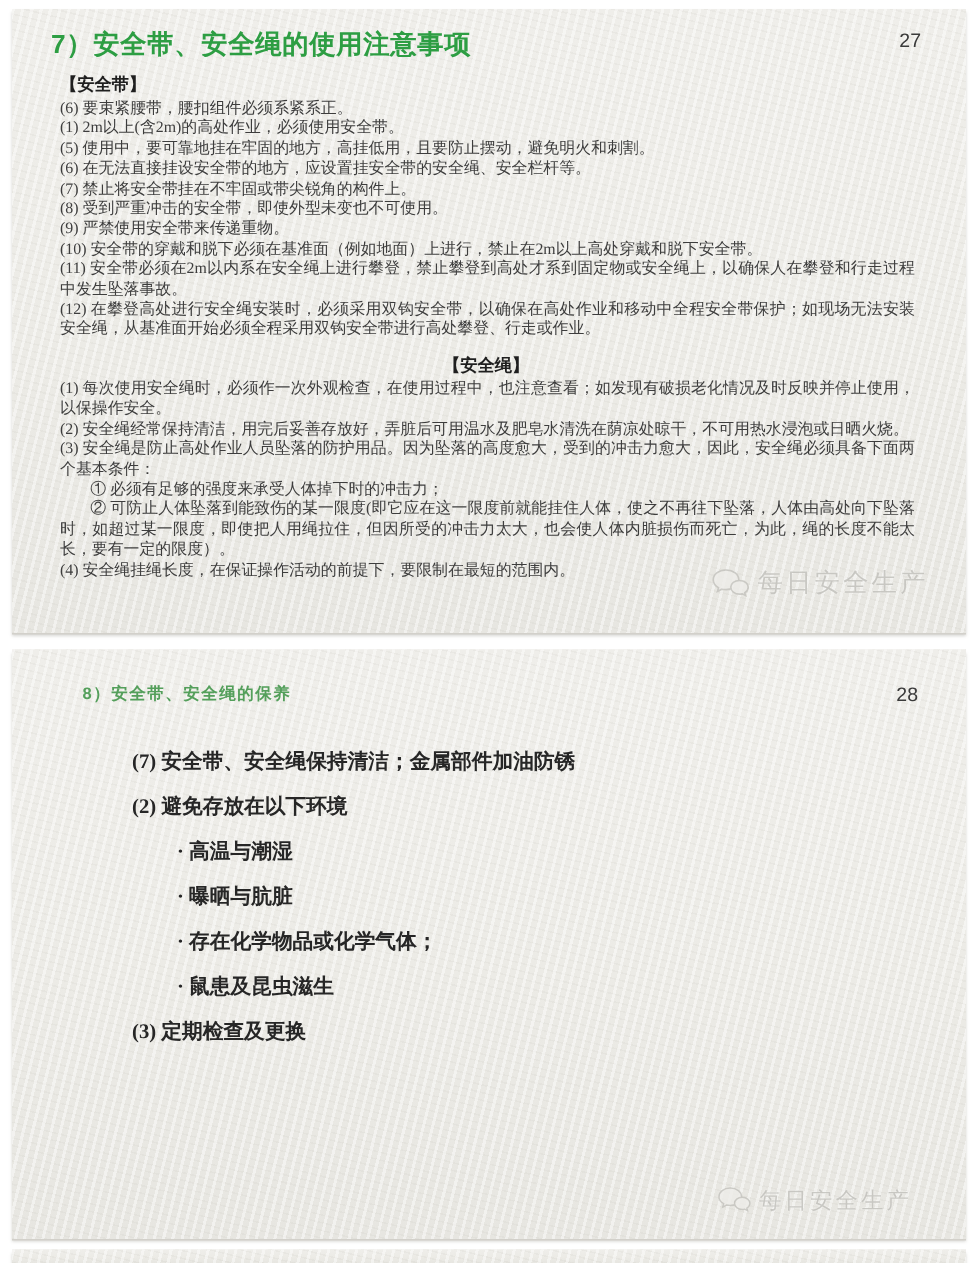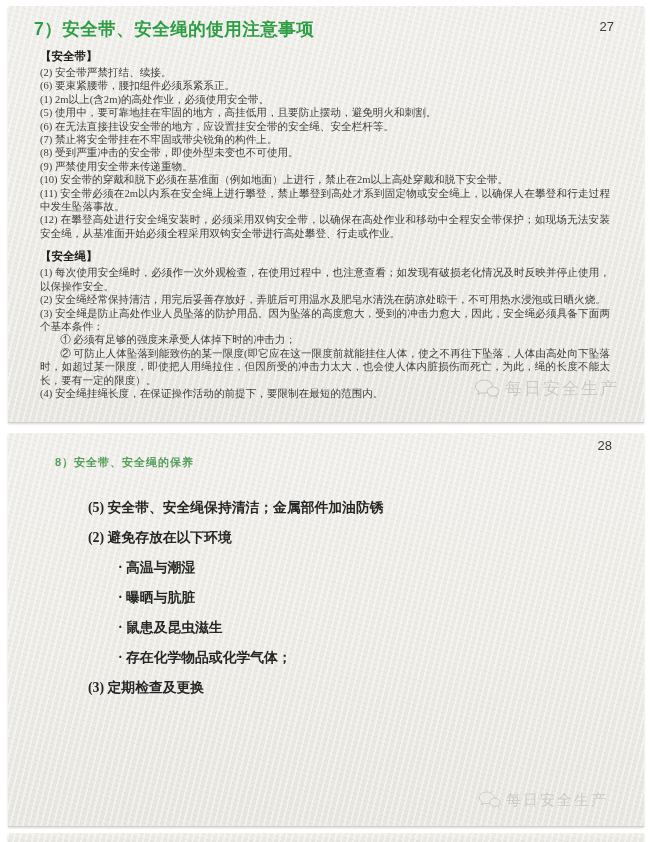--- a/index.html
+++ b/index.html
@@ -22,33 +22,33 @@
   }
   .slide1{top:6px;height:416px;}
   .slide2{top:433px;height:393px;}
   .slide3-strip{top:833px;height:9px;}
 
   .pagenum{
     position:absolute;font-family:"Liberation Sans","DejaVu Sans",sans-serif;
     font-size:13px;color:#3b3b3b;
   }
   .slide1 .pagenum{top:13px;right:30px;}
-  .slide2 .pagenum{top:5px;right:32px;}
+  .slide2 .pagenum{top:22px;right:32px;}
 
   
   .title1{
     margin:11px 40px 0 26px;
     font-family:"Liberation Sans","DejaVu Sans",sans-serif;
     font-size:17.5px;font-weight:bold;color:#2d9e43;letter-spacing:.5px;
   }
   .s-header{
     margin:8px 36px 2px 32px;
     font-size:11.5px;font-weight:bold;color:#1f1f1f;
   }
-  .s-header.rope{margin-top:9px;}
+  .s-header.rope{margin-top:9px;text-align:center;}
   .items{margin:0 34px 0 32px;color:#3d3d3d;}
   .items p{margin:0;font-size:10.6px;line-height:13.4px;text-align:justify;}
   .items p.indented{text-indent:1.9em;}
 
   
   .title2{
     margin:22px 40px 0 47px;
     font-family:"Liberation Sans","DejaVu Sans",sans-serif;
     font-size:11px;font-weight:bold;color:#549f5b;letter-spacing:1px;
   }
@@ -77,21 +77,20 @@
   <section class="slide slide1">
     <div class="pagenum">27</div>
 
     <h1 class="title1">7）安全带、安全绳的使用注意事项</h1>
 
     <div class="s-header">【安全带】</div>
 
     <div class="items">
 
 
-        <p>(2) 安全带严禁打结、续接。</p>
 
         <p>(6) 要束紧腰带，腰扣组件必须系紧系正。</p>
 
         <p>(1) 2m以上(含2m)的高处作业，必须使用安全带。</p>
 
         <p>(5) 使用中，要可靠地挂在牢固的地方，高挂低用，且要防止摆动，避免明火和刺割。</p>
 
         <p>(6) 在无法直接挂设安全带的地方，应设置挂安全带的安全绳、安全栏杆等。</p>
 
         <p>(7) 禁止将安全带挂在不牢固或带尖锐角的构件上。</p>
@@ -135,31 +134,31 @@
     </div>
   </section>
 
   <section class="slide slide2">
     <div class="pagenum">28</div>
 
     <h1 class="title2">8）安全带、安全绳的保养</h1>
 
     <div class="l2">
 
-        <p class="item">(5) 安全带、安全绳保持清洁；金属部件加油防锈</p>
+        <p class="item">(7) 安全带、安全绳保持清洁；金属部件加油防锈</p>
 
         <p class="item">(2) 避免存放在以下环境</p>
 
         <p class="bullet">高温与潮湿</p>
 
         <p class="bullet">曝晒与肮脏</p>
 
+        <p class="bullet">存在化学物品或化学气体；</p>
+
         <p class="bullet">鼠患及昆虫滋生</p>
-
-        <p class="bullet">存在化学物品或化学气体；</p>
 
         <p class="item">(3) 定期检查及更换</p>
       </div>
 
     <div class="wm wm2">
       <span>
         <svg width="23" height="20" viewBox="0 0 26 22">
           <path d="M10 2 C5 2 1.5 5 1.5 8.5 C1.5 10.7 2.9 12.6 5 13.8 L4.3 16.3 L7.2 14.8 C8.1 15 9 15.1 10 15.1 C15 15.1 18.5 12.1 18.5 8.5 C18.5 5 15 2 10 2 Z" fill="#eeede9" stroke="#c3c2bd" stroke-width="1.1"></path>
           <path d="M19 9 C22.3 9 24.8 11 24.8 13.5 C24.8 15 23.9 16.3 22.5 17.2 L23 19 L20.9 17.9 C20.3 18 19.7 18.1 19 18.1 C15.7 18.1 13.2 16 13.2 13.5 C13.2 11 15.7 9 19 9 Z" fill="#eeede9" stroke="#c3c2bd" stroke-width="1.1"></path>
         </svg>

